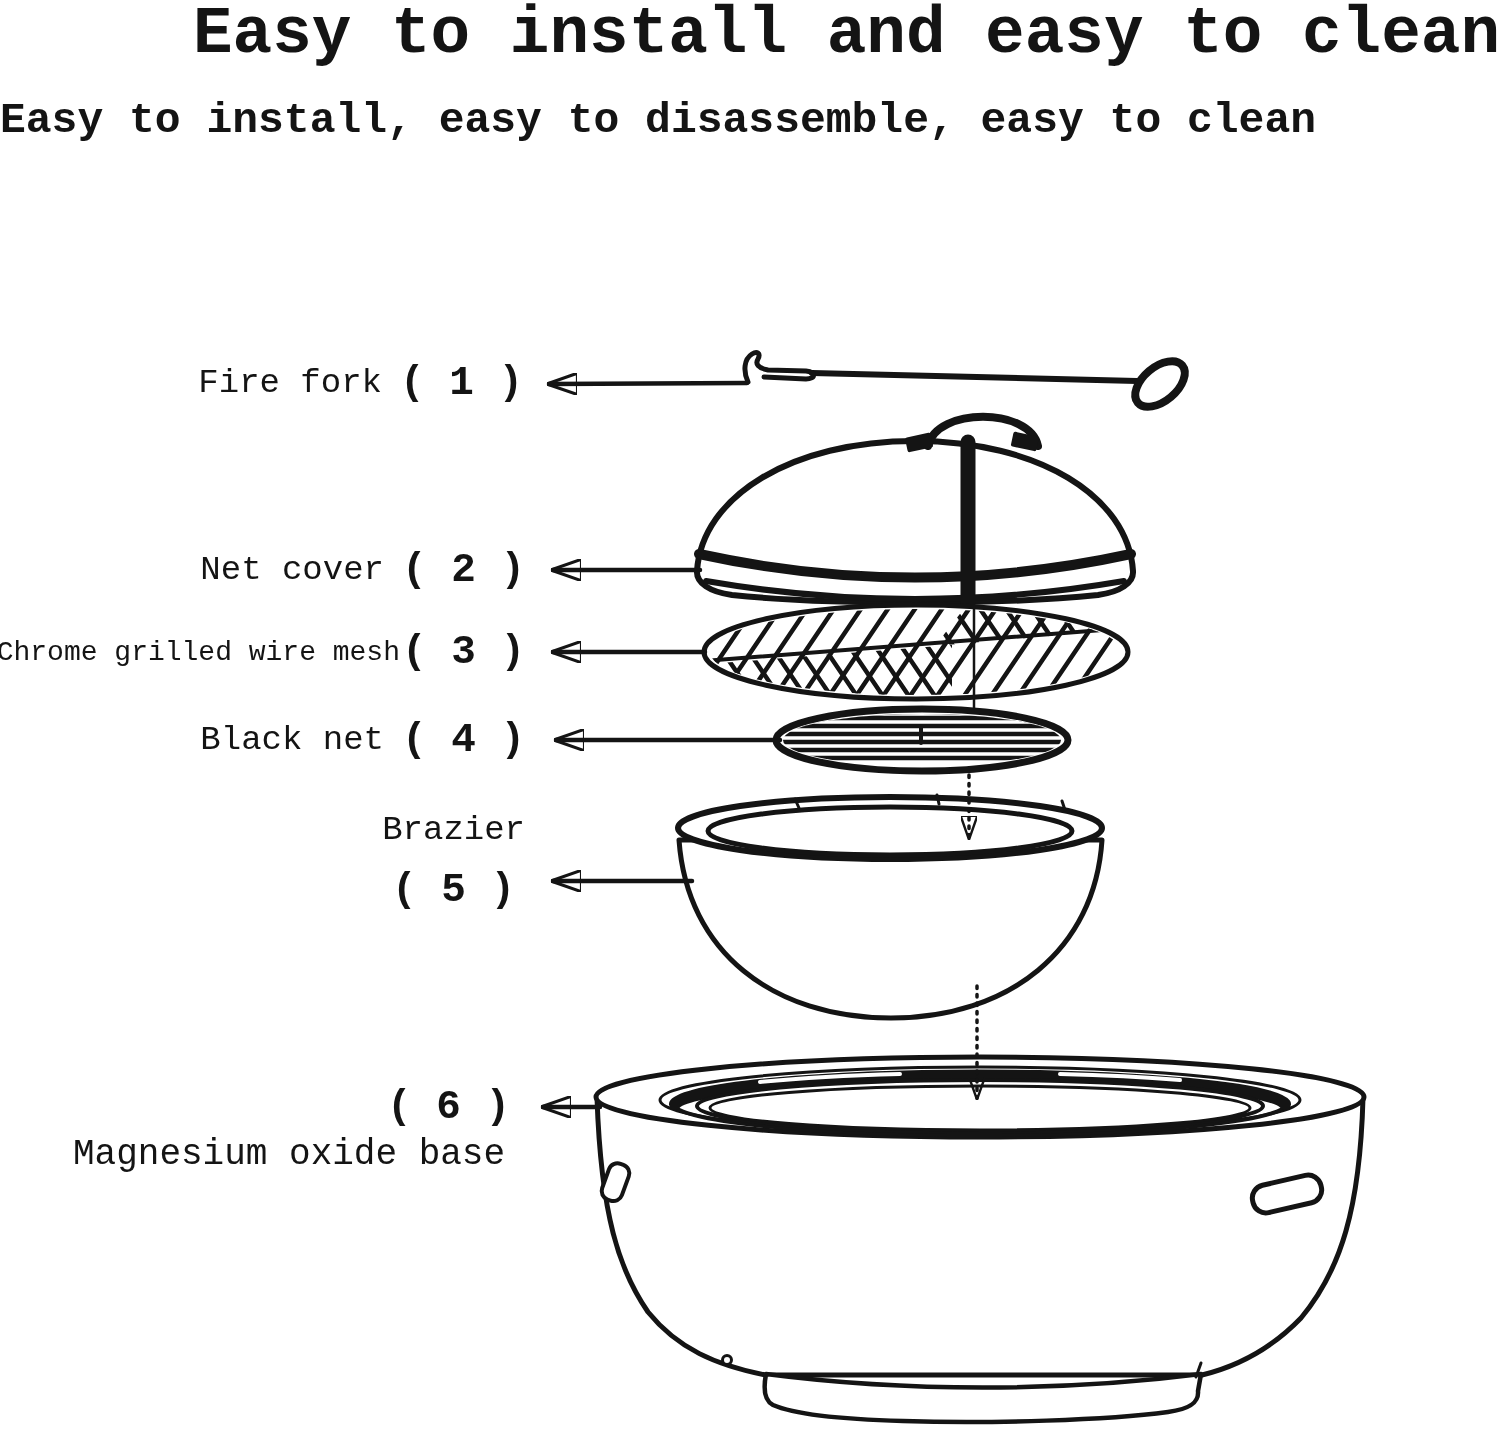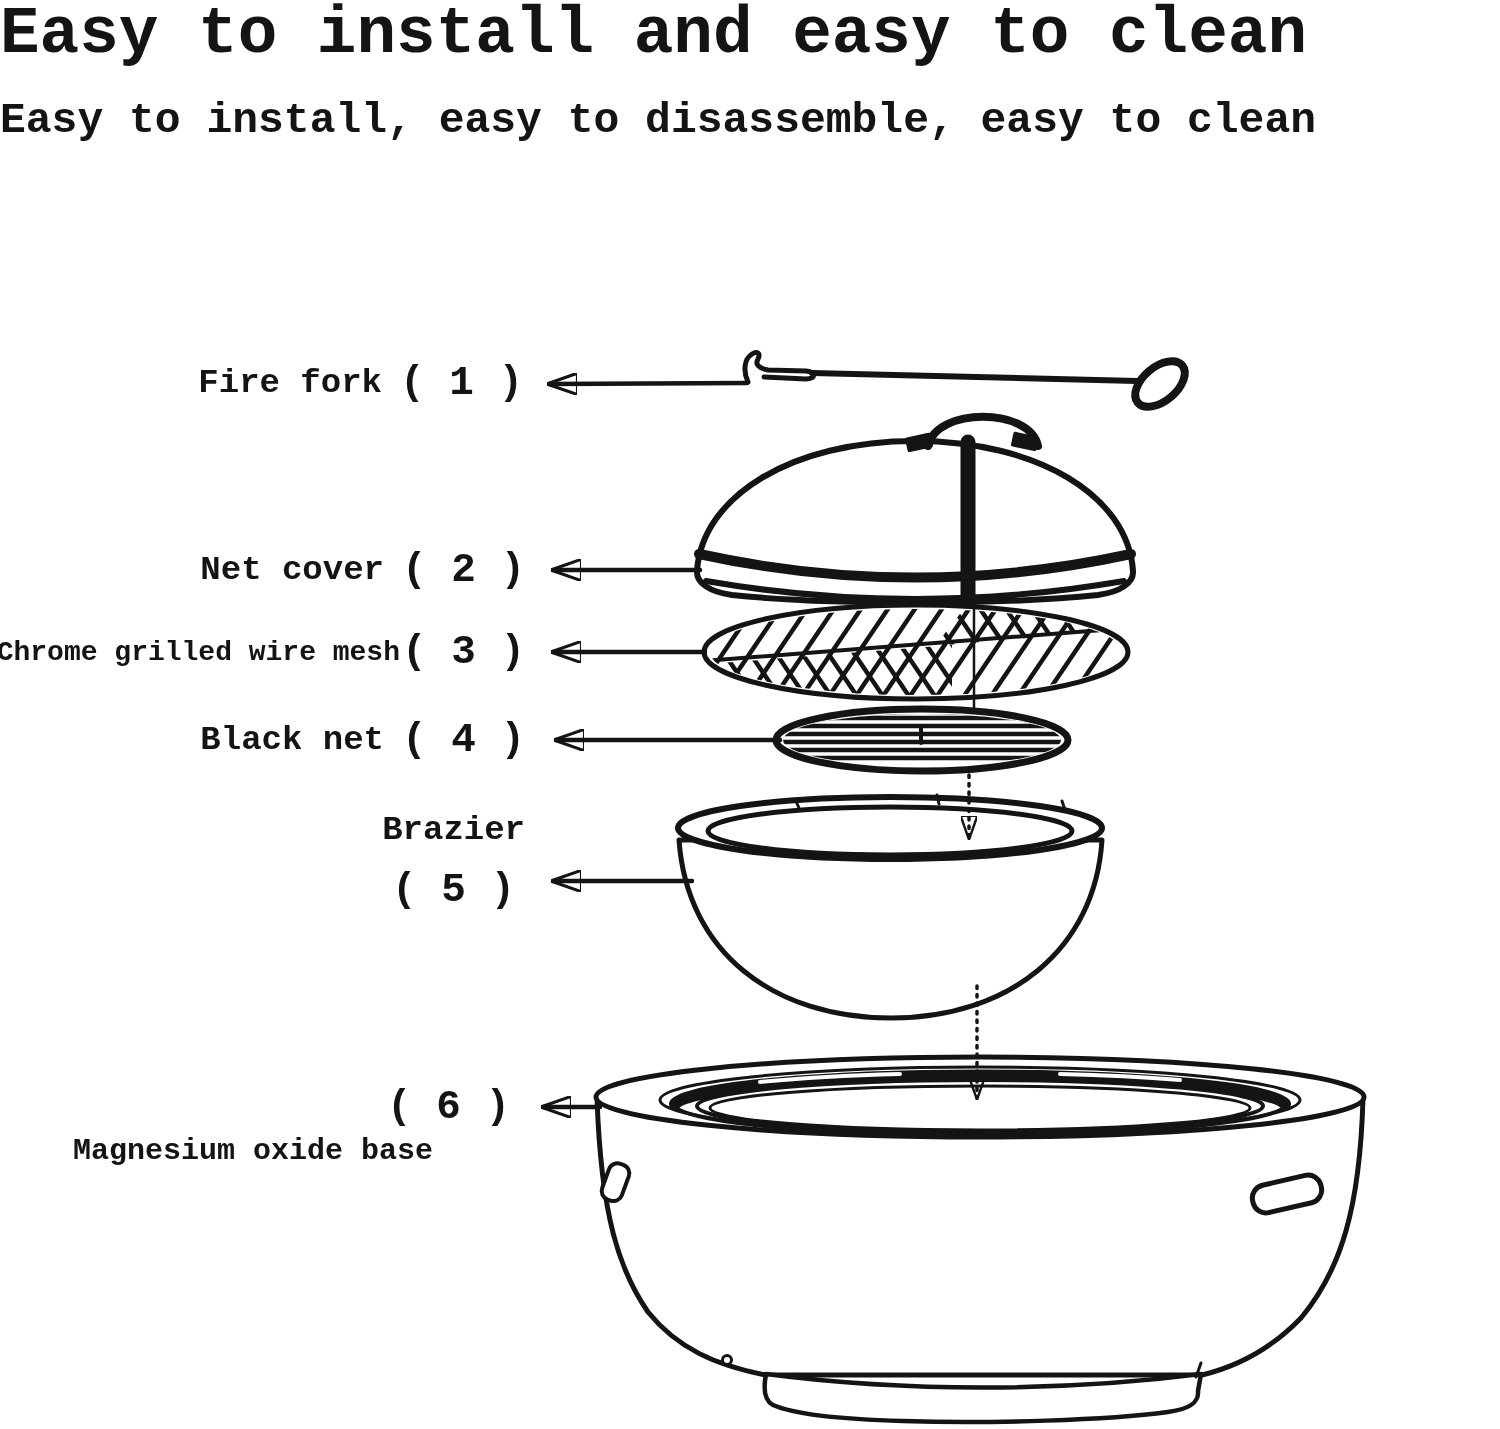--- a/index.html
+++ b/index.html
@@ -5,50 +5,50 @@
   :root { --ink:#141414; --bg:#ffffff; }
   html,body { margin:0; padding:0; background:var(--bg); }
   .canvas {
     position:relative; width:1500px; height:1429px;
     background:var(--bg); overflow:hidden;
     font-family:"Liberation Mono","DejaVu Sans Mono",monospace;
     color:var(--ink);
   }
   .title {
     position:absolute; top:2px; left:0; width:1500px;
-    text-align:left; font-size:66px; font-weight:700;
+    text-align:right; font-size:66px; font-weight:700;
     margin:0; line-height:1.0; white-space:nowrap;
   }
   .subtitle {
     position:absolute; top:99px; left:0; width:1500px;
     font-size:43px; font-weight:700;
     margin:0; line-height:1.0; white-space:nowrap;
   }
   svg.art { position:absolute; top:0; left:0; }
   .ln *   { stroke:var(--ink); fill:none; stroke-linecap:round; stroke-linejoin:round; }
   .ln .fw { fill:#ffffff; }
   .ln .fi { fill:var(--ink); stroke:none; }
   .ln .wh { stroke:#ffffff; }
   .row {
     position:absolute; display:flex; align-items:center;
     justify-content:flex-end; gap:18px; height:64px; white-space:nowrap;
   }
-  .row .nm { font-size:34px; font-weight:700; }
+  .row .nm { font-size:34px; font-weight:400; }
   .row .no { font-size:41px; font-weight:700; }
   .row.r3  { gap:2px; }
   .row.r3 .nm { font-size:28px; }
   .r1 { top:351px;  right:977px; }
   .r2 { top:538px;  right:975px; }
   .r3 { top:620px;  right:975px; }
   .r4 { top:708px;  right:975px; }
   .r5 { top:849px;  right:975px;flex-direction:column; }
   .r6 { top:1075px; right:990px; }
   .caption {
     position:absolute; left:73px; top:1134px;
-    font-size:30px; font-weight:700; white-space:nowrap;
+    font-size:36px; font-weight:400; white-space:nowrap;
   }
 </style>
 </head>
 <body>
 
 <div class="canvas">
 
   <svg class="art ln" width="1500" height="1429" viewBox="0 0 1500 1429">
     <defs>
       <marker id="ah" viewBox="0 0 10 7" refX="9.3" refY="3.5" markerWidth="6.8" markerHeight="4.8" orient="auto">

